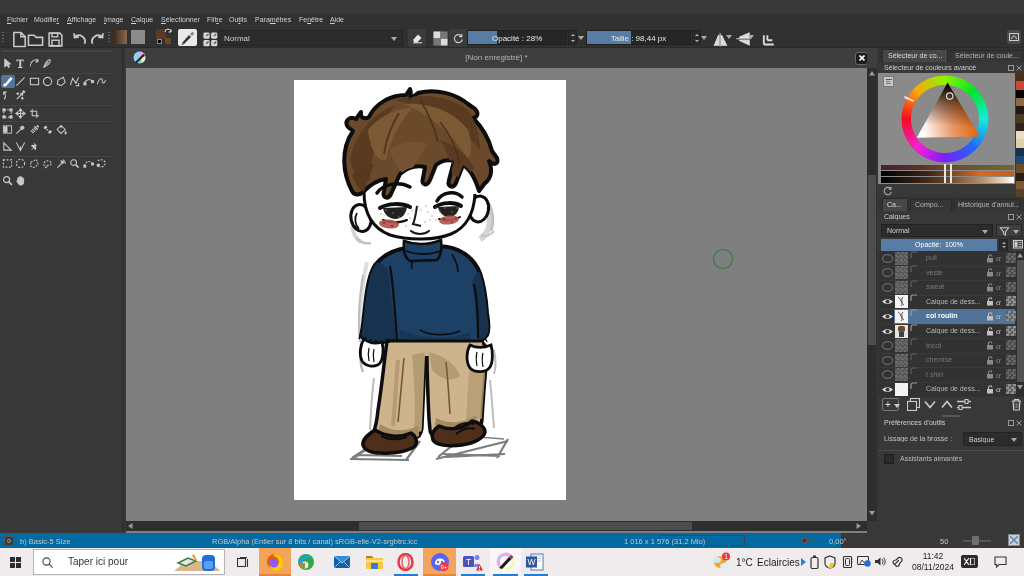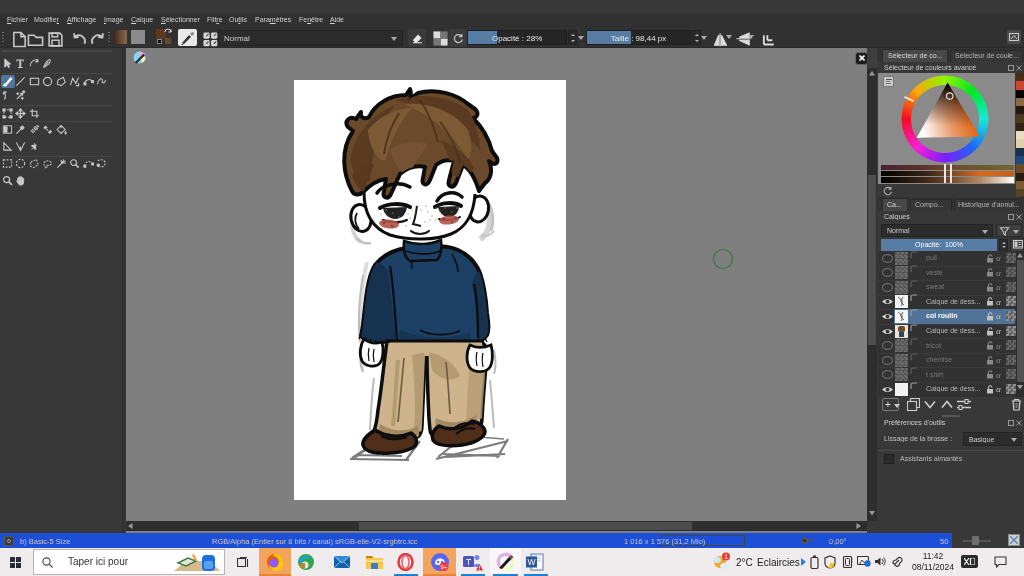--- a/index.html
+++ b/index.html
@@ -28,21 +28,21 @@
 #page{position:absolute;left:168px;top:32px;width:272px;height:420px;background:#fff}
 #hscroll{position:absolute;left:0;top:473px;width:741px;height:10px;background:#2e2e2e}
 #hthumb{position:absolute;left:233px;top:1px;width:333px;height:8px;background:#4d4d4d}
 #vscroll{position:absolute;left:867px;top:68px;width:10px;height:453px;background:#2e2e2e}
 #vthumb{position:absolute;left:1px;top:107px;width:8px;height:170px;background:#4d4d4d}
 
 #rightpanel{position:absolute;left:878px;top:48px;width:146px;height:485px;background:#383838;color:#c8c8c8;font-size:7px}
 #rightpanel span{white-space:nowrap;overflow:hidden}
 #rightpanel .tab{overflow:hidden}
 
-#statusbar{position:absolute;left:0;top:533px;width:952px;height:15px;background:#1d4ed8;color:#c8c8c8;font-size:7.5px}
+#statusbar{position:absolute;left:0;top:533px;width:841px;height:15px;background:#0369a1;color:#c8c8c8;font-size:7.5px}
 
 #taskbar{position:absolute;left:0;top:548px;width:1024px;height:28px;background:#f0ebec;color:#222;font-size:9px}
 </style></head>
 <body>
 <div id="root">
   <div id="menubar">
     <span style="left:7px"><u>F</u>ichier</span>
     <span style="left:34px">Modifie<u>r</u></span>
     <span style="left:67px"><u>A</u>ffichage</span>
     <span style="left:104px"><u>I</u>mage</span>
@@ -431,20 +431,21 @@
       </svg>
     <svg class="abs" style="left:15.0px;top:126.5px" width="11" height="11" viewBox="0 0 12 12">
         <use href="#t-hand"></use>
       </svg>
     <div class="abs" style="left:2px;top:24.5px;width:110px;height:1px;background:#454545"></div>
     <div class="abs" style="left:2px;top:56.5px;width:110px;height:1px;background:#454545"></div>
     <div class="abs" style="left:2px;top:73px;width:110px;height:1px;background:#454545"></div>
     <div class="abs" style="left:2px;top:107.5px;width:110px;height:1px;background:#454545"></div>
   </div>
   <div id="canvasarea">
+    <div id="subtitle">[Non enregistré] *</div>
       <svg class="abs" style="left:7px;top:3px" width="13" height="13" viewBox="0 0 12 12">
         <circle cx="6" cy="6" r="5.5" fill="#8ad6f0"></circle>
         <path d="M6 6 L6 .5 A5.5 5.5 0 0 1 11.5 6 Z" fill="#f5a0e8"></path>
         <path d="M6 6 L11.5 6 A5.5 5.5 0 0 1 9 10.8 Z" fill="#f8f8a0"></path>
         <path d="M1.5 10.5 L9.5 2.5 L11 4 L3.5 11.5 Z" fill="#2a2a2a"></path>
       </svg>
       <div class="abs" style="left:729px;top:3.5px;width:13px;height:13px;background:#1d1d1d;border:1px solid #666;border-radius:3px">
         <svg class="abs" style="left:2.5px;top:2.5px" width="6" height="6" viewBox="0 0 6 6">
           <path d="M0.5 0.5 L5.5 5.5 M5.5 0.5 L0.5 5.5" stroke="#fff" stroke-width="1.6"></path>
         </svg>
@@ -1059,21 +1060,21 @@
     <div class="abs" style="left:493px;top:26px;width:25px;height:2px;background:#1f7fd4"></div>
     <div class="abs" style="left:524px;top:26px;width:24px;height:2px;background:#1f7fd4"></div>
     <svg class="abs" style="left:712px;top:4px" width="20" height="19" viewBox="0 0 20 19">
         <circle cx="8" cy="10" r="6" fill="#f5a623"></circle>
         <path d="M8 4 a6 6 0 0 1 6 6" fill="#fdd835"></path>
         <ellipse cx="5" cy="8" rx="4" ry="3" fill="#cfe8f7"></ellipse>
         <ellipse cx="13" cy="14" rx="5" ry="3.2" fill="#ddeef8"></ellipse>
         <circle cx="14" cy="4.5" r="4" fill="#e53935"></circle>
         <text x="14" y="6.8" font-size="6.5" fill="#fff" text-anchor="middle" font-family="Liberation Sans">1</text>
       </svg>
-    <span class="abs" style="left:736px;top:9px;font-size:10px;color:#1a1a1a">2°C</span>
+    <span class="abs" style="left:736px;top:9px;font-size:10px;color:#1a1a1a">1°C</span>
     <span class="abs" style="left:757px;top:9px;font-size:10px;color:#1a1a1a">Eclaircies</span>
     <svg class="abs" style="left:800px;top:10px" width="6" height="8" viewBox="0 0 6 8">
         <path d="M1 0 L6 4 L1 8 Z" fill="#2a7fd4"></path>
       </svg>
     <svg class="abs" style="left:810px;top:7px" width="9" height="14" viewBox="0 0 9 14">
         <rect x="1" y="2.5" width="7" height="11" rx="1.5" fill="none" stroke="#333" stroke-width="1.2"></rect>
         <rect x="3" y="0.5" width="3" height="2" fill="#333"></rect>
       </svg>
     <svg class="abs" style="left:824px;top:7px" width="12" height="14" viewBox="0 0 12 14">
         <path d="M6 1 L11 3 V8 C11 11 8.5 12.7 6 13 C3.5 12.7 1 11 1 8 V3 Z" fill="none" stroke="#333" stroke-width="1.2"></path>

